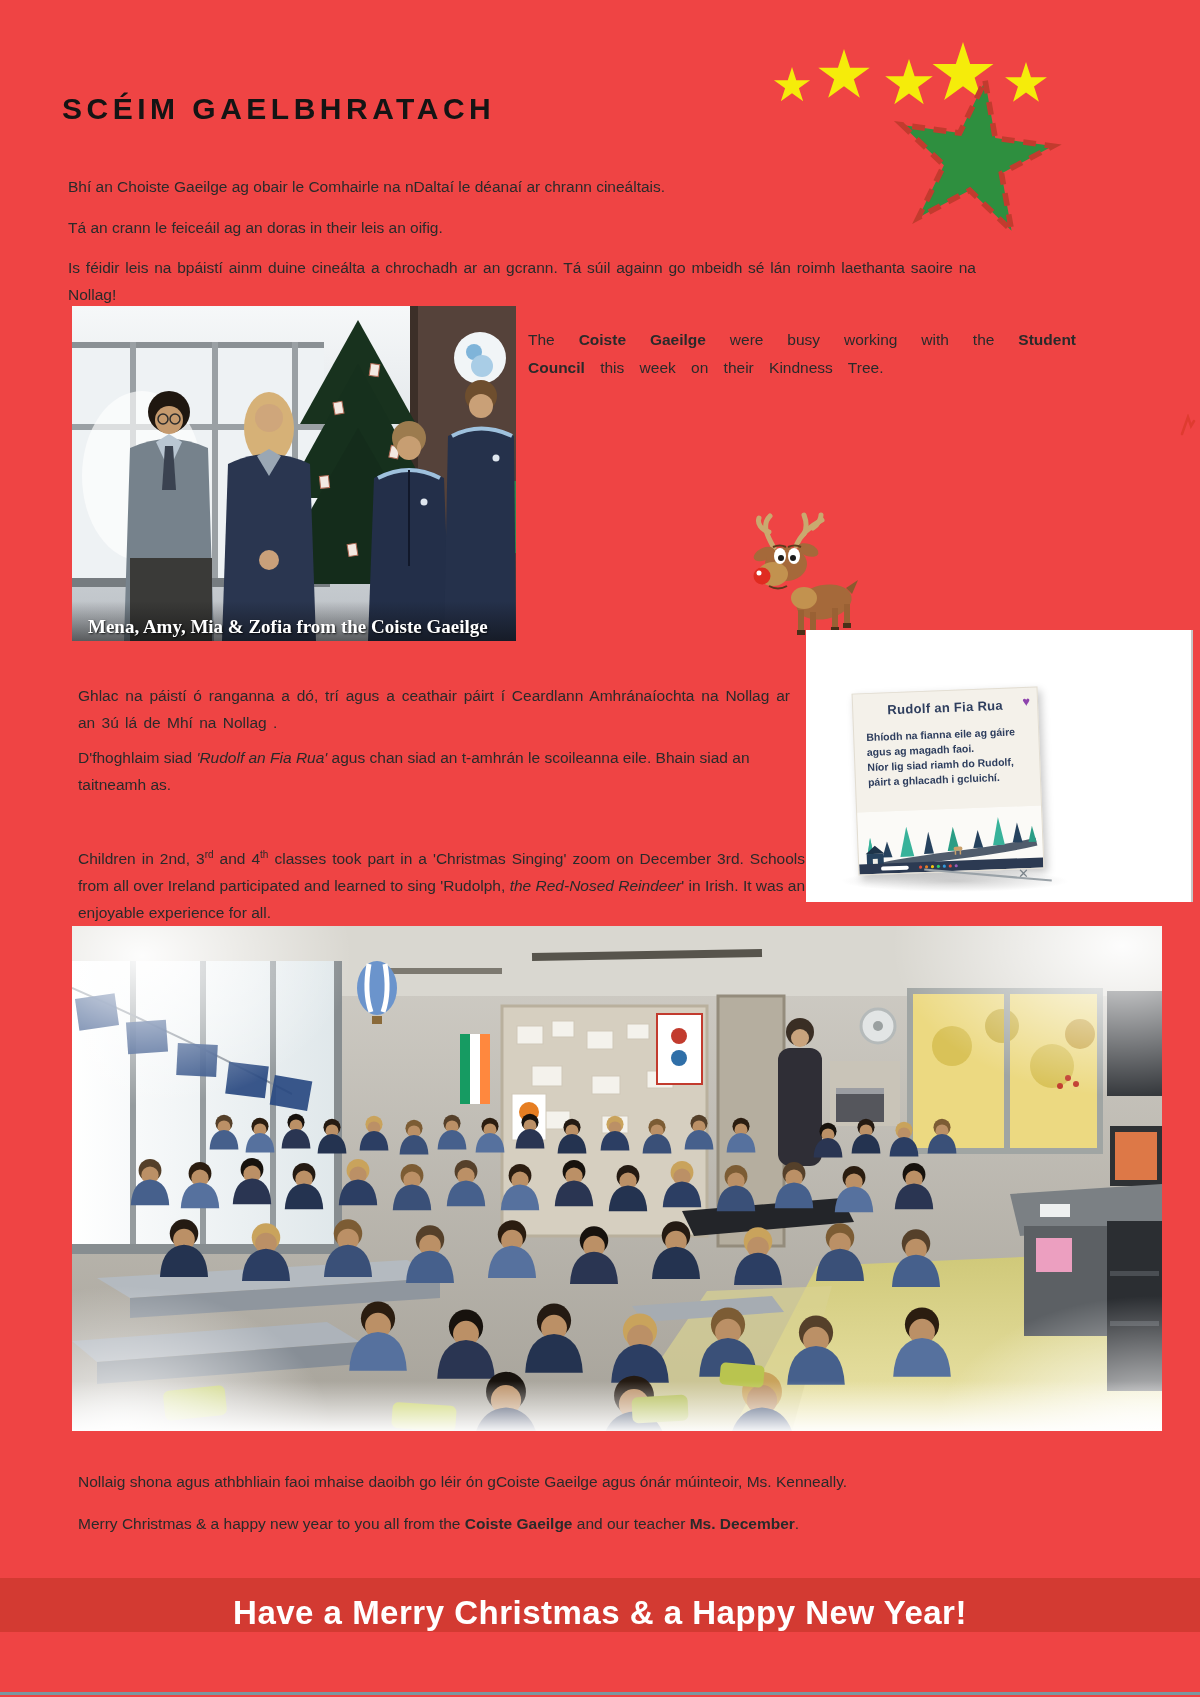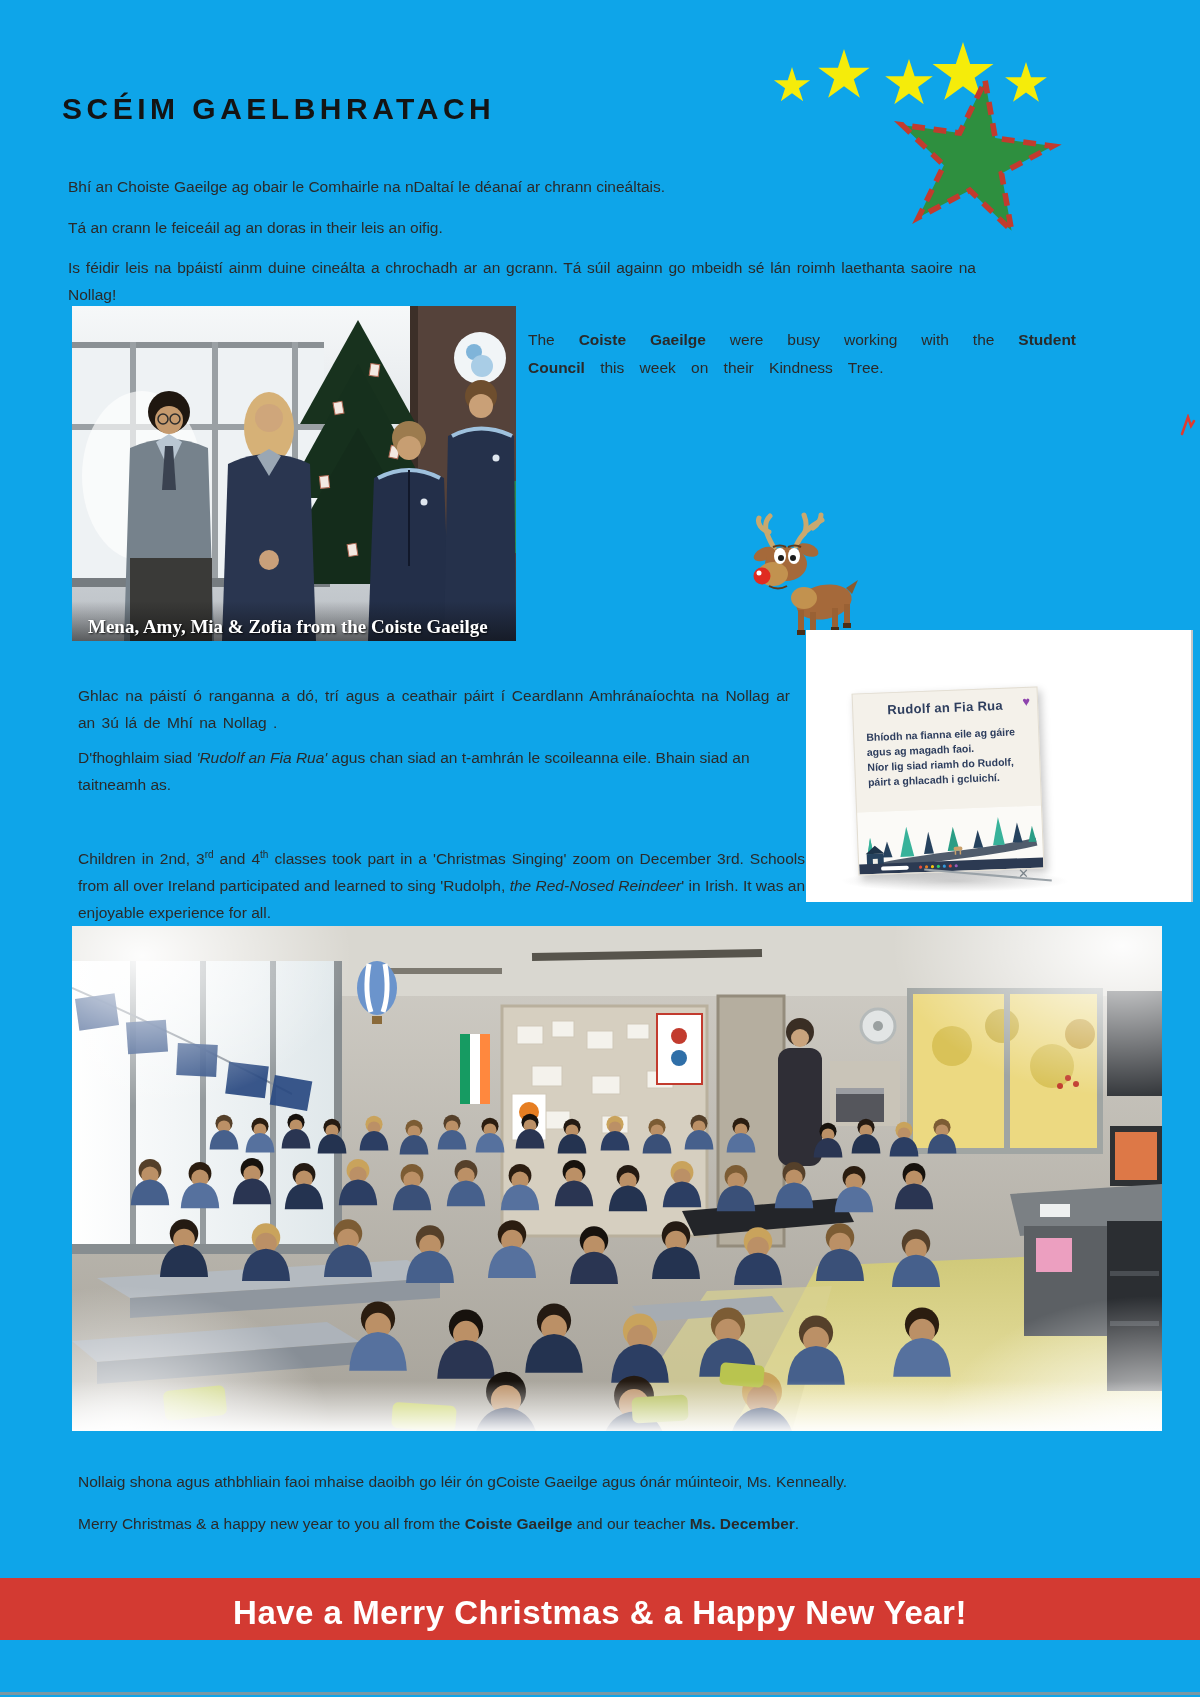--- a/index.html
+++ b/index.html
@@ -1,18 +1,18 @@
 <!DOCTYPE html>
 <html><head>
 <meta charset="utf-8">
 <style>
   * { margin:0; padding:0; box-sizing:border-box; }
   html,body { background:#ffffff; }
   .page {
-    position:relative; width:1200px; height:1697px; background:#0ea5e9;
+    position:relative; width:1200px; height:1697px; background:#ef4444;
     overflow:hidden; font-family:"Liberation Sans",sans-serif; color:#262626;
   }
   .abs { position:absolute; }
 
   .title {
     left:62px; top:92px; font-size:30px; font-weight:bold; letter-spacing:4.5px;
     color:#141414; white-space:nowrap;
   }
 
   .body-text { font-size:15.5px; line-height:27px; color:#2a2a2a; }
@@ -67,21 +67,21 @@
   .poster-stand { position:absolute; left:118px; top:244px; width:128px; height:2px; background:#9aa2a8; transform:rotate(5deg); }
   .poster-x { position:absolute; left:212px; top:236px; font-size:13px; color:#79838a; }
 
   
   .classroom-photo { left:72px; top:926px; width:1090px; height:505px; overflow:hidden; }
 
   .closing-irish   { left:78px; top:1468px; white-space:nowrap; }
   .closing-english { left:78px; top:1510px; white-space:nowrap; }
 
   .banner {
-    left:0; top:1578px; width:1200px; height:62px; background:#d33a32;
+    left:0; top:1578px; width:1200px; height:54px; background:#d33a32;
   }
   .banner span {
     display:block; text-align:center; line-height:70px; color:#ffffff;
     font-size:33px; font-weight:bold; letter-spacing:0.5px; white-space:nowrap;
   }
   .bottom-rule { left:0; top:1692px; width:1200px; height:3px; background:#7b98a2; }
 </style>
 </head>
 <body>
 

